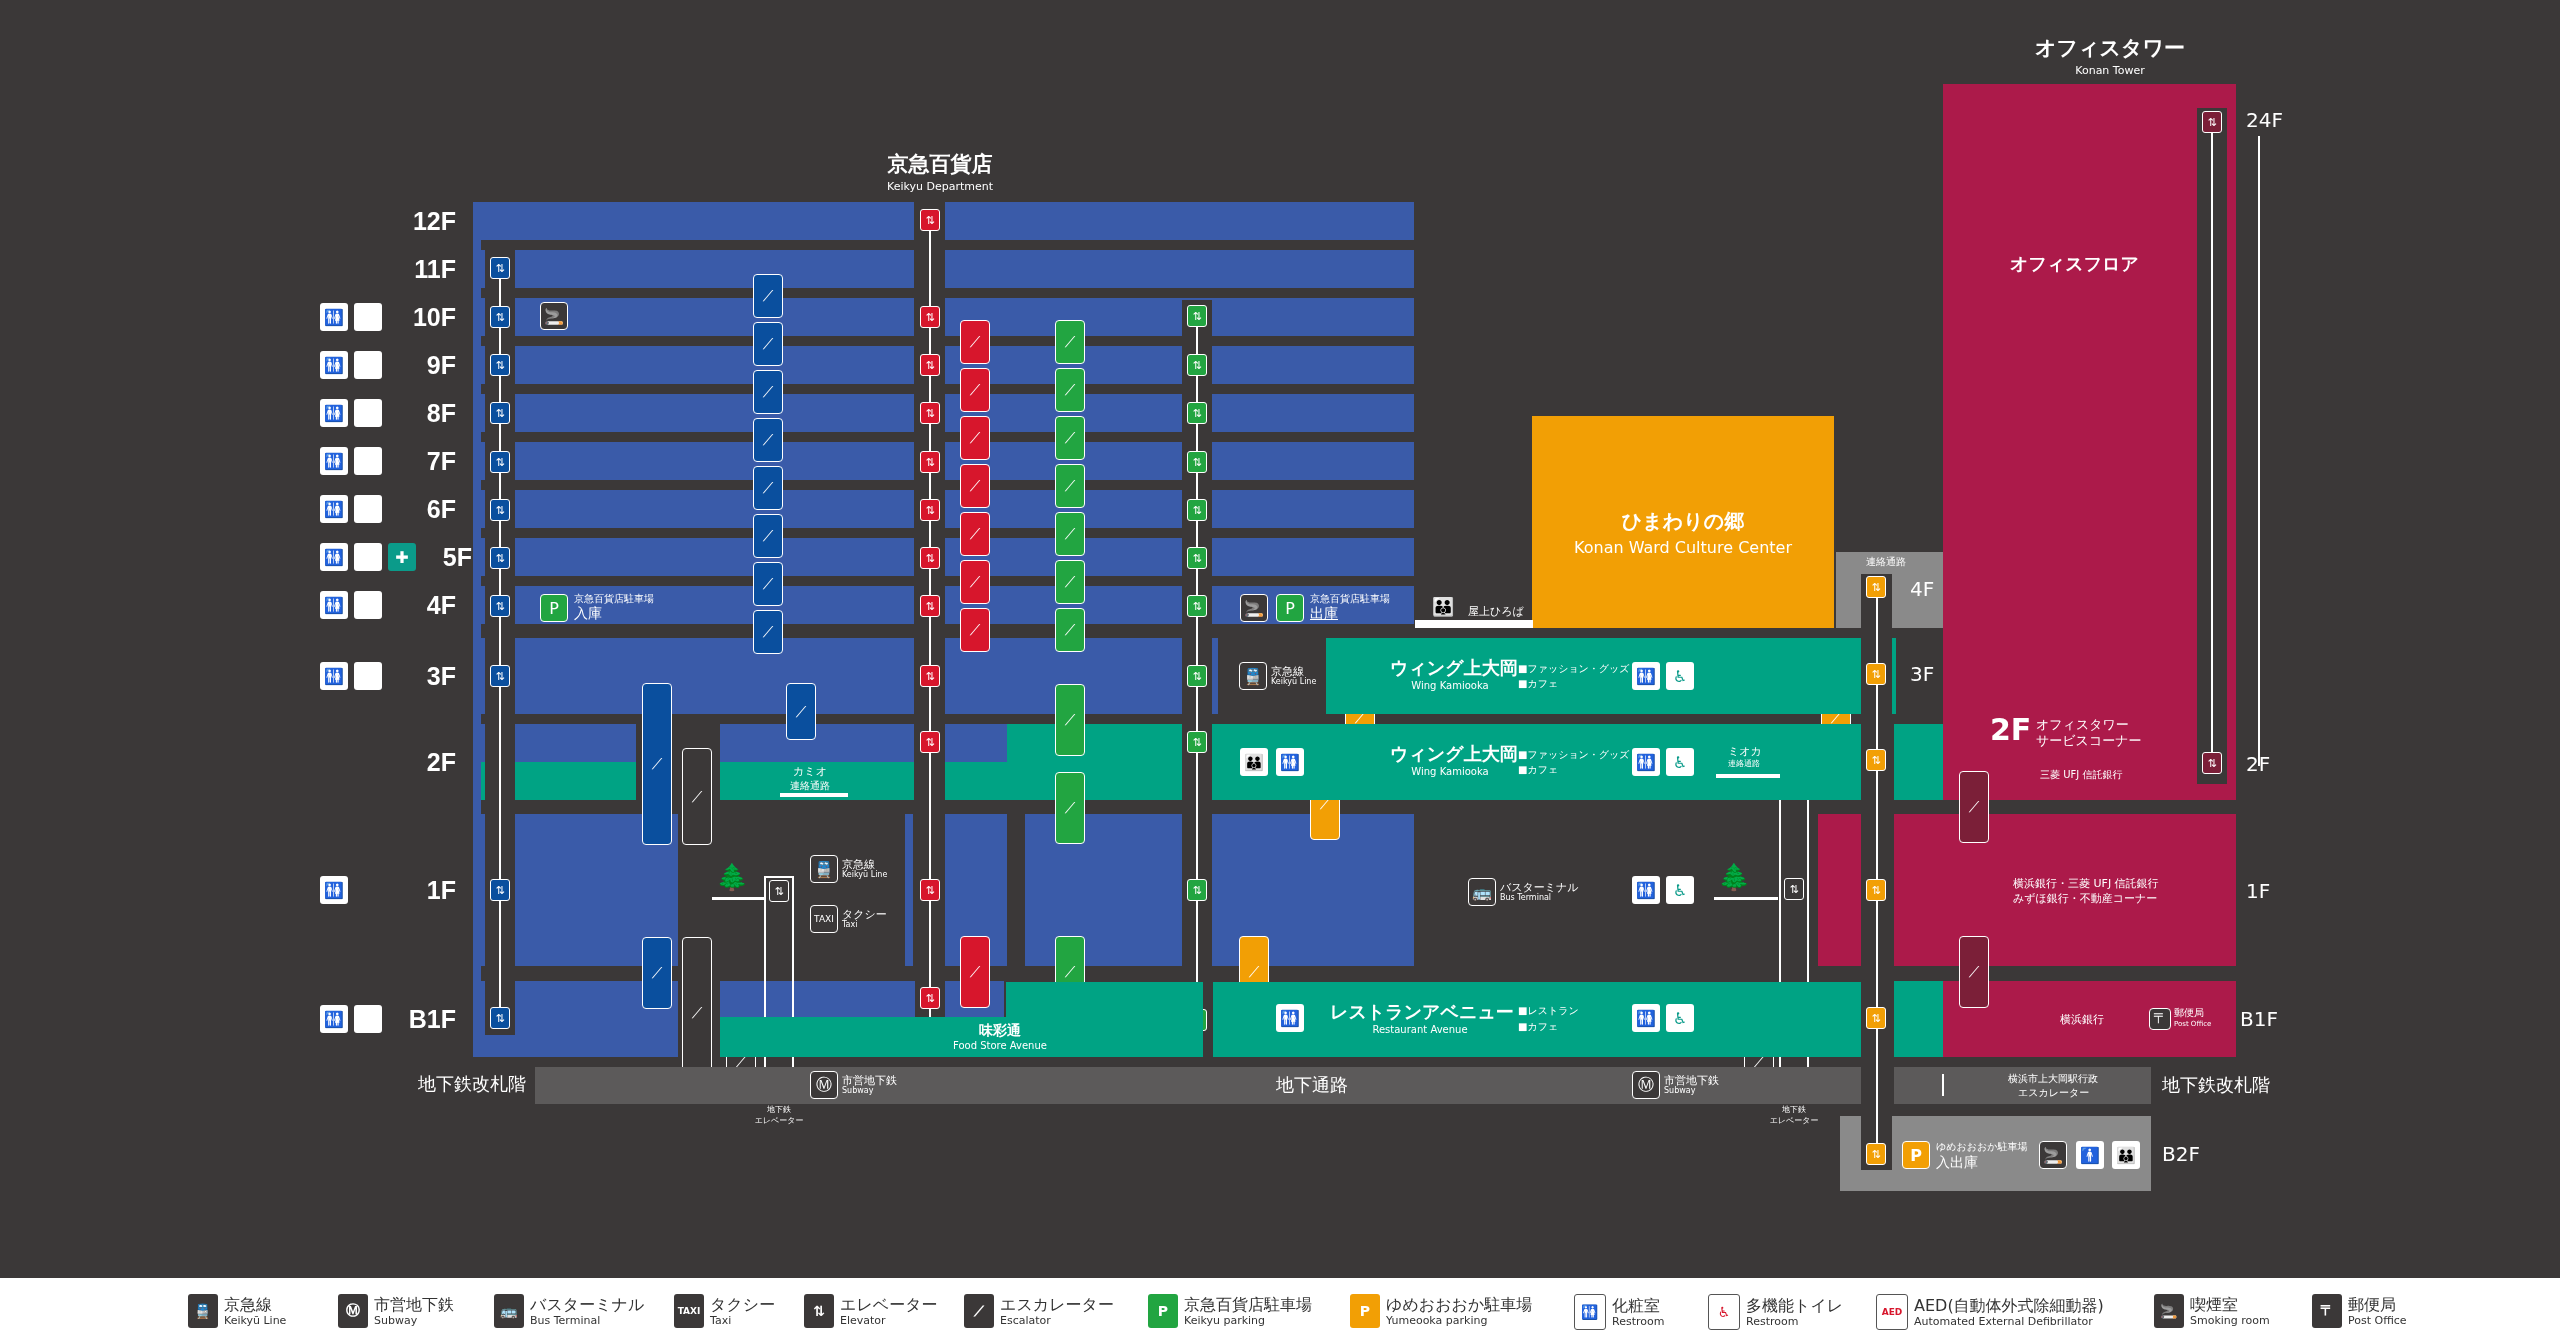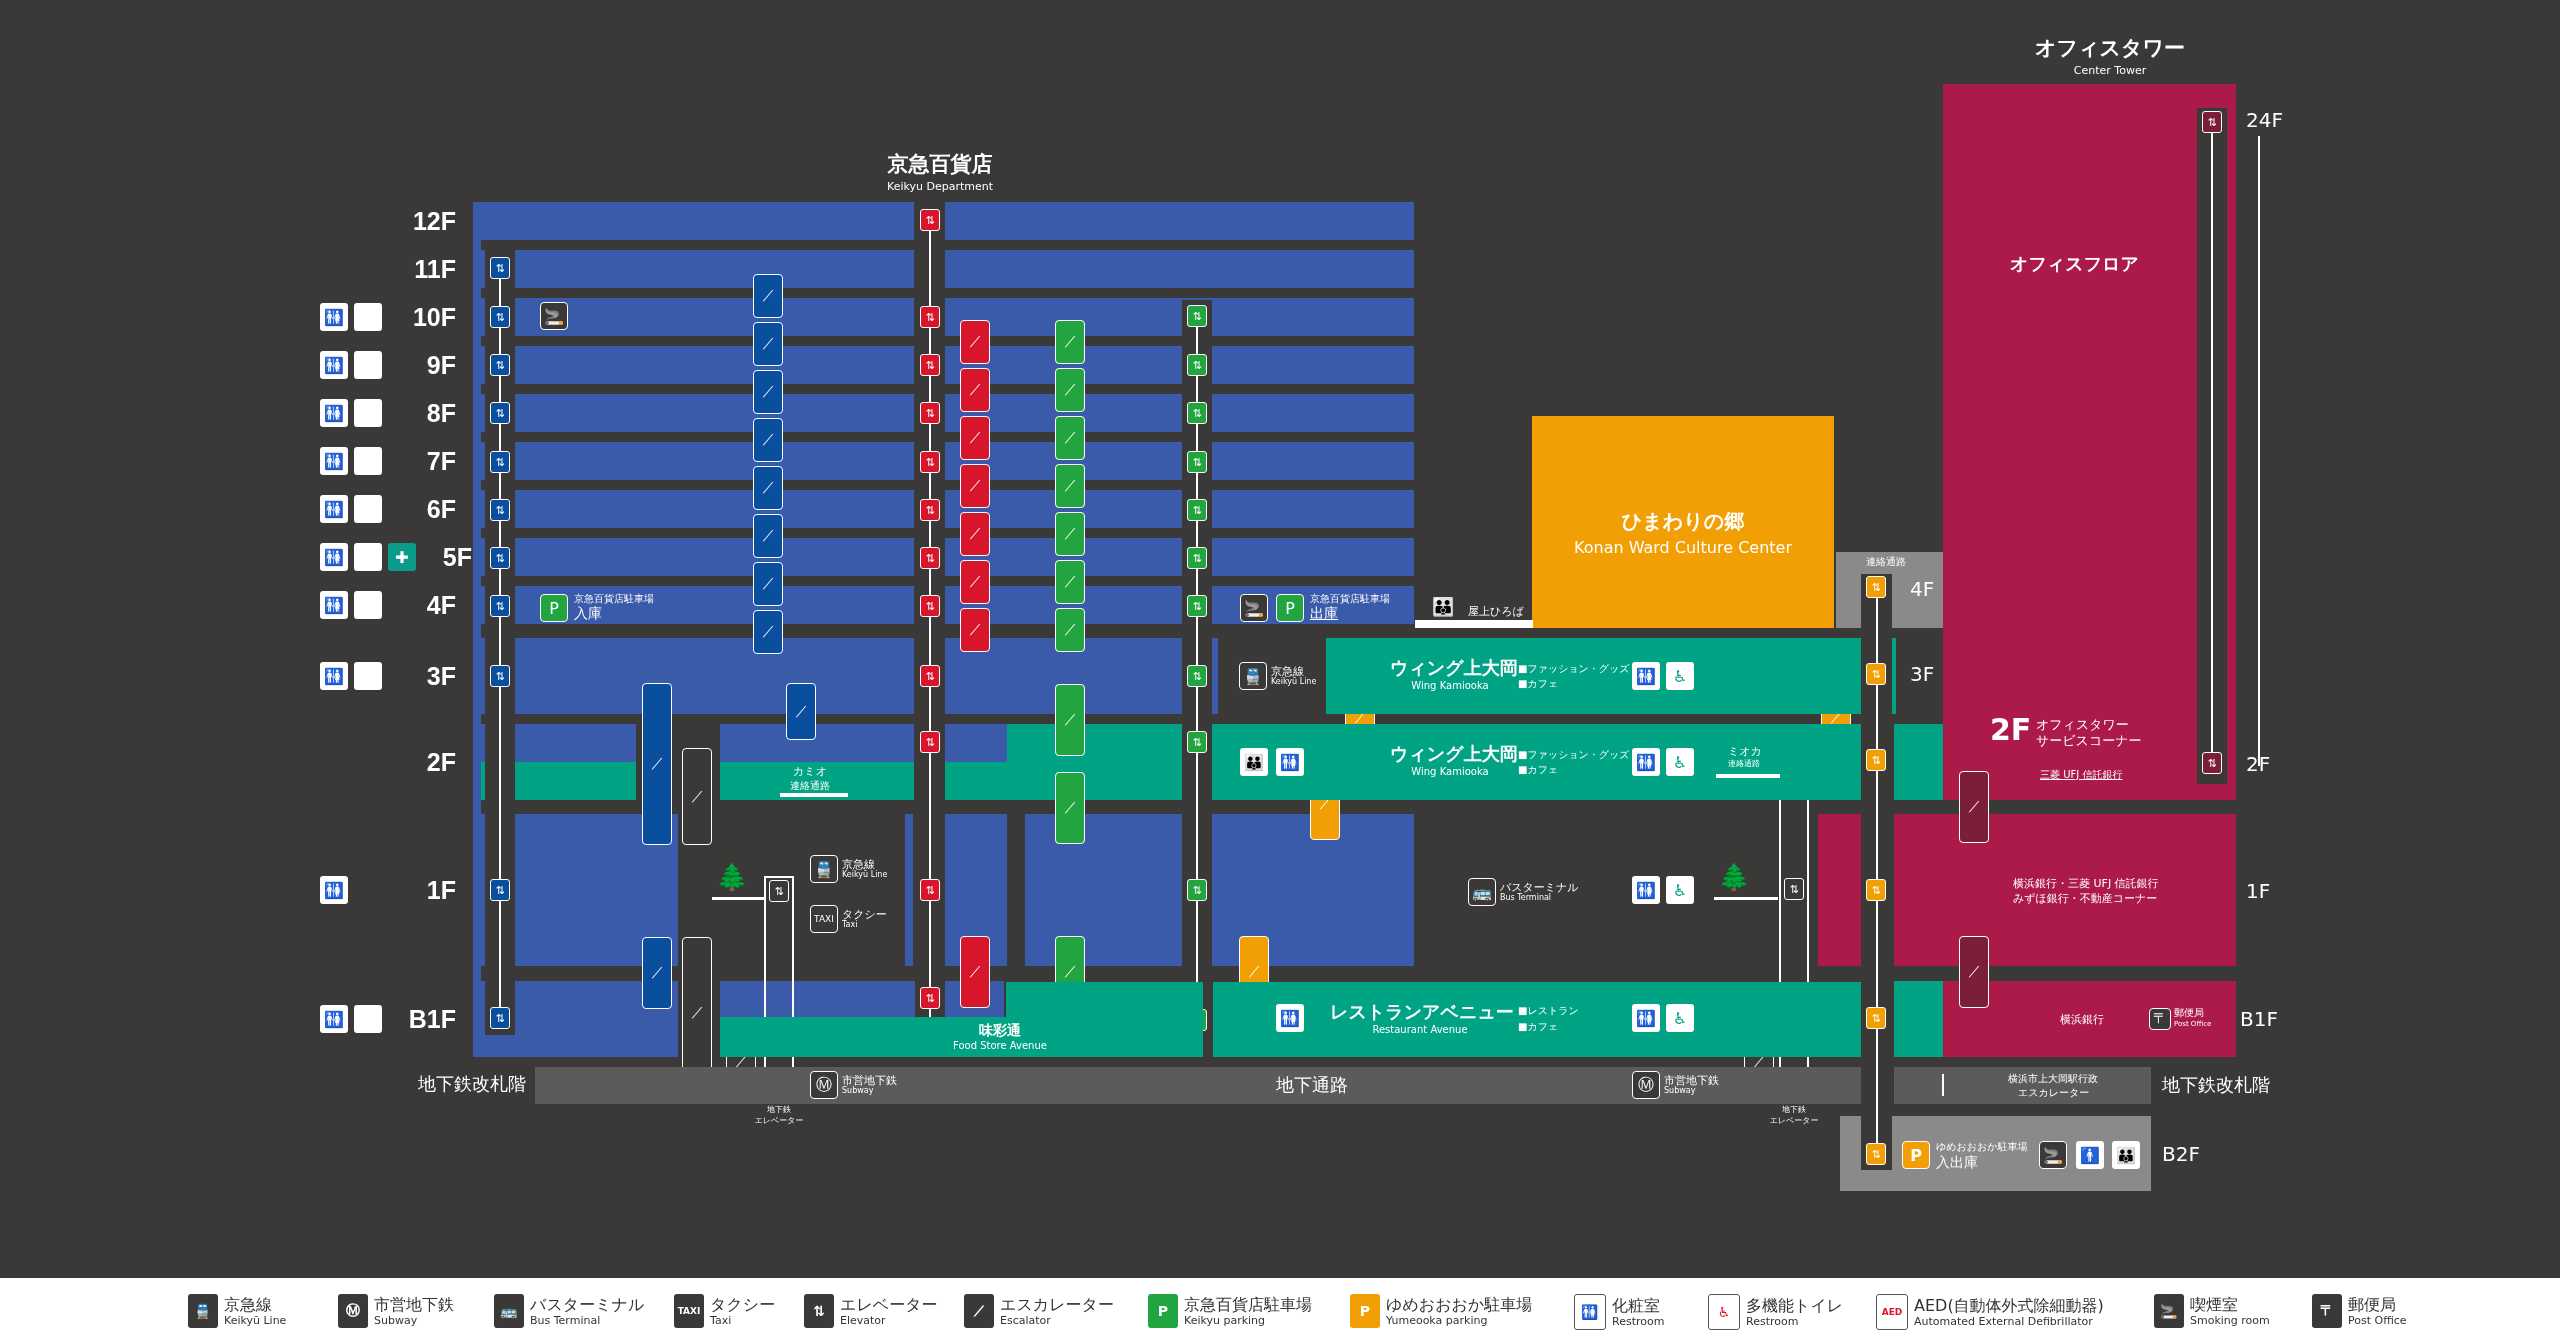--- a/index.html
+++ b/index.html
@@ -38,21 +38,21 @@
 </style>
 </head>
 <body>
 
 <div class="title" style="left:860px;top:150px;width:160px;">
   <span class="jp">京急百貨店</span>
   <span class="en">Keikyu Department</span>
 </div>
 <div class="title" style="left:2010px;top:34px;width:200px;">
   <span class="jp">オフィスタワー</span>
-  <span class="en">Center Tower</span>
+  <span class="en">Konan Tower</span>
 </div>
 
 <div id="left-floors">
     <div class="flabel" style="left: 386px; top: 207px;">12F</div>
     <div class="flabel" style="left: 386px; top: 255px;">11F</div>
     <div class="flabel" style="left: 386px; top: 303px;">10F</div>
     <div class="flabel" style="left: 386px; top: 351px;">9F</div>
     <div class="flabel" style="left: 386px; top: 399px;">8F</div>
     <div class="flabel" style="left: 386px; top: 447px;">7F</div>
     <div class="flabel" style="left: 386px; top: 495px;">6F</div>
@@ -265,21 +265,21 @@
 <div class="elev e-wine" style="left:2202px;top:752px;">⇅</div>
 <div class="wire" style="left:2258px;top:136px;height:630px;"></div>
 <div class="lbl s20" style="left:2246px;top:108px;">24F</div>
 <div class="lbl s20" style="left:2246px;top:752px;">2F</div>
 
 <div class="lbl" style="left:1990px;top:712px;">
   <span class="bold" style="font-size:30px;">2F</span>
 </div>
 <div class="lbl s13" style="left:2036px;top:716px;">オフィスタワー</div>
 <div class="lbl s13" style="left:2036px;top:732px;">サービスコーナー</div>
-<div class="lbl s10" style="left:2040px;top:768px;text-decoration:underline;">三菱 UFJ 信託銀行</div>
+<div class="lbl s10" style="left:2040px;top:768px;">三菱 UFJ 信託銀行</div>
 
 <div class="blk maroon" style="left:1818px;top:814px;width:43px;height:152px;"></div>
 <div class="blk maroon" style="left:1894px;top:814px;width:342px;height:152px;"></div>
 <div class="lbl s11" style="left:2013px;top:876px;">横浜銀行・三菱 UFJ 信託銀行</div>
 <div class="lbl s11" style="left:2013px;top:891px;">みずほ銀行・不動産コーナー</div>
 <div class="blk teal" style="left:1894px;top:981px;width:49px;height:76px;"></div>
 <div class="blk maroon" style="left:1943px;top:981px;width:293px;height:76px;"></div>
 <div class="lbl s11" style="left:2060px;top:1012px;">横浜銀行</div>
 <div class="icobox" style="left:2149px;top:1008px;width:22px;height:22px;background:#3b3838;font-size:14px;">〒</div>
 <div class="lbl s10" style="left:2174px;top:1006px;">郵便局</div>

